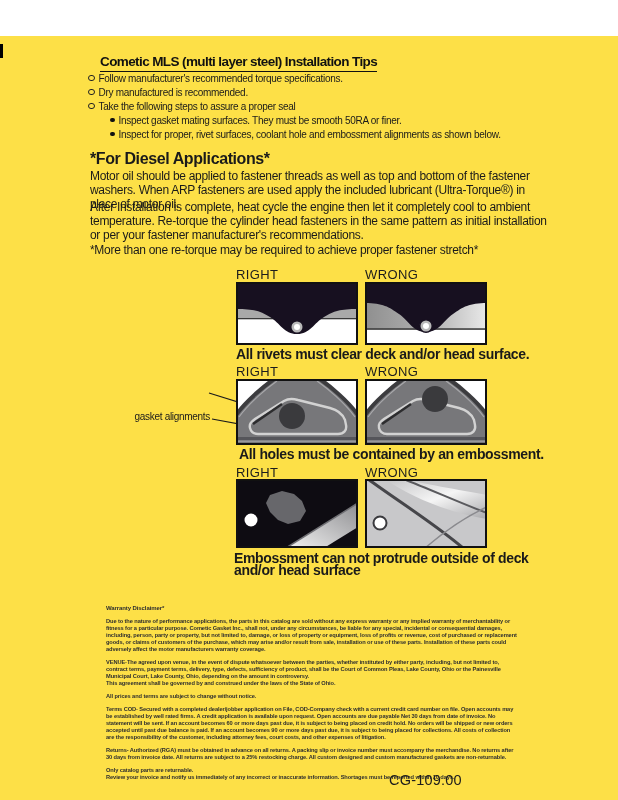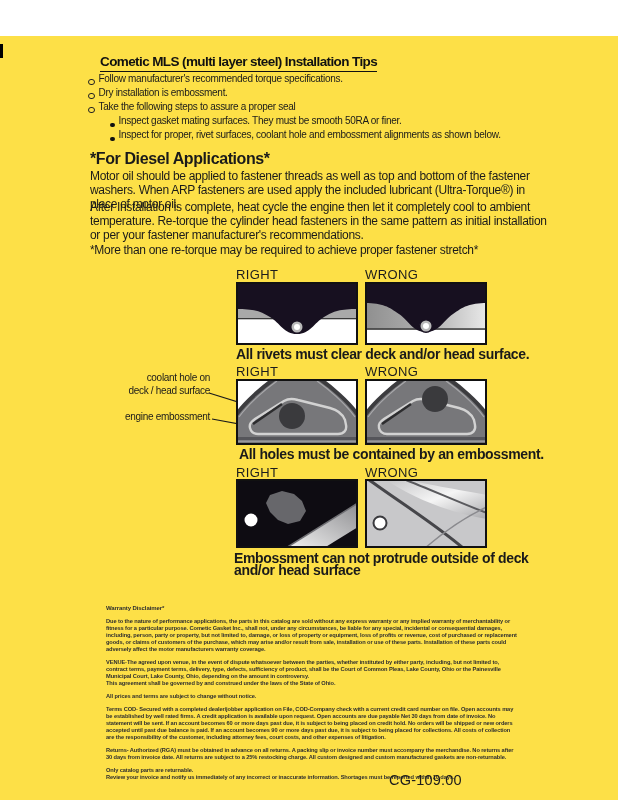--- a/index.html
+++ b/index.html
@@ -2,21 +2,21 @@
 <html><head>
 <meta charset="utf-8">
 <style>
   html,body{margin:0;padding:0;background:#fff;}
   .page{position:relative;width:618px;height:800px;background:#fde047;overflow:hidden;
         font-family:Liberation Sans, sans-serif;color:#1a1a1a;margin-top:36px;}
   .reg-mark{position:absolute;left:0;top:8px;width:2.5px;height:14px;background:#000;}
   .title{position:absolute;left:100px;top:18px;font-size:13.5px;font-weight:bold;letter-spacing:-0.6px;
          color:#111;border-bottom:1.6px solid #111;padding-bottom:2px;}
   .list{position:absolute;left:88px;top:36px;width:470px;font-size:10px;letter-spacing:-0.3px;line-height:14px;}
-  .li{display:flex;align-items:flex-end;}
+  .li{display:flex;align-items:center;}
   .li .txt{white-space:nowrap;}
   .sub{padding-left:22px;}
   .obullet{display:inline-block;width:4.5px;height:4.5px;border:1.1px solid #222;border-radius:50%;
            margin-right:4px;flex:none;position:relative;top:-1px;}
   .sbullet{display:inline-block;width:4.5px;height:4.5px;background:#111;border-radius:50%;
            margin-right:4px;flex:none;position:relative;top:-1px;}
   .h2{position:absolute;left:90px;top:114px;font-size:16px;font-weight:bold;letter-spacing:-0.4px;}
   .para{position:absolute;left:90px;width:464px;font-size:12px;letter-spacing:-0.3px;line-height:14px;}
   #para1{top:133px;} #para2{top:164px;} #note{top:207px;}
   .dlabel{position:absolute;width:122px;text-align:left;font-size:13px;letter-spacing:0.4px;color:#1c1c1c;}
@@ -42,21 +42,21 @@
 
   <div class="title">Cometic MLS (multi layer steel) Installation Tips</div>
 
   <div class="list">
     <div class="li">
       <span class="obullet"></span>
       <span class="txt">Follow manufacturer's recommended torque specifications.</span>
     </div>
     <div class="li">
       <span class="obullet"></span>
-      <span class="txt">Dry installation is embossment.</span>
+      <span class="txt">Dry manufactured is recommended.</span>
     </div>
     <div class="li">
       <span class="obullet"></span>
       <span class="txt">Take the following steps to assure a proper seal</span>
     </div>
     <div class="li sub">
       <span class="sbullet"></span>
       <span class="txt">Inspect gasket mating surfaces.  They must be smooth 50RA or finer.</span>
     </div>
     <div class="li sub">
@@ -102,25 +102,21 @@
       <circle cx="61" cy="44" r="3" fill="#ffffff"></circle>
       <rect x="1" y="1" width="120" height="61" fill="none" stroke="#111" stroke-width="2"></rect>
     </svg>
   </div>
 
   <div class="caption" style="left:236px;top:312px;">All rivets must clear deck and/or head surface.</div>
 
   <div class="dlabel" style="left:236px;top:328px;">RIGHT</div>
   <div class="dlabel" style="left:365px;top:328px;">WRONG</div>
 
-  <div class="sidelabel" style="top:335px;">
-    <span>coolant hole on</span><br>
-    <span>deck / head surface</span>
-  </div>
-  <div class="sidelabel" style="top:374px;">engine embossment</div>
+  <div class="sidelabel" style="top:374px;">gasket alignments</div>
 
   <svg class="overlay" style="left:205px;top:350px;" width="100" height="50" viewBox="0 0 100 50">
     <line x1="4" y1="7" x2="78" y2="30" stroke="#1a1a1a" stroke-width="1.2"></line>
     <line x1="7" y1="33" x2="56" y2="42" stroke="#1a1a1a" stroke-width="1.2"></line>
   </svg>
 
   <div class="dbox" style="left:236px;top:343px;">
     <svg width="122" height="66" viewBox="0 0 122 66">
       <rect width="122" height="66" fill="#77777a"></rect>
       <path d="M0,0 H38 C28,7 10,22 0,36 Z" fill="#ffffff"></path>

